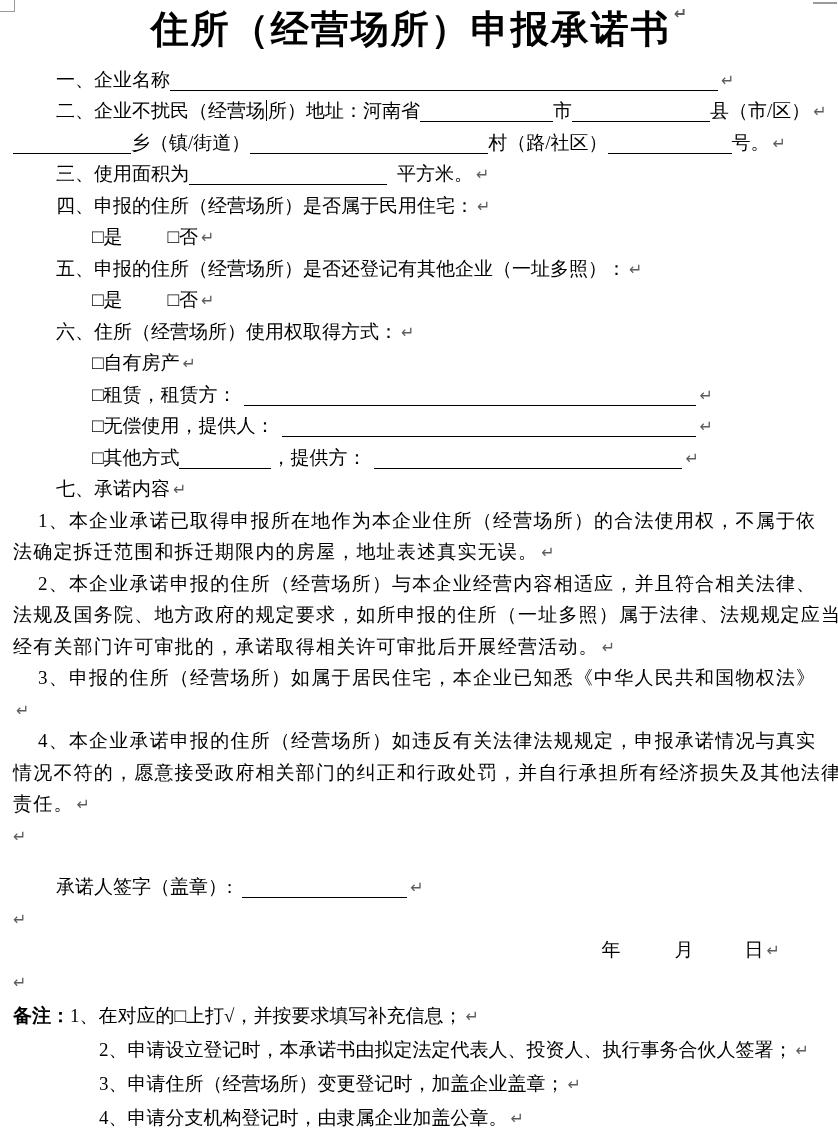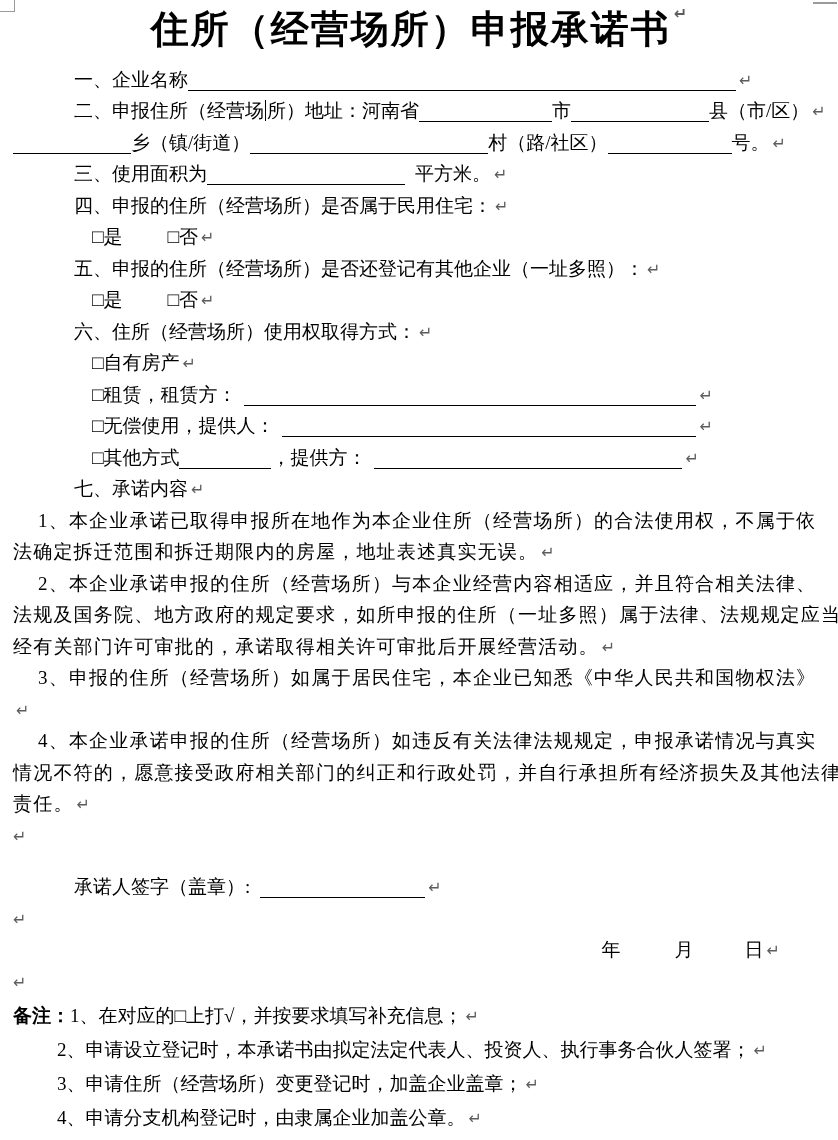--- a/index.html
+++ b/index.html
@@ -27,25 +27,25 @@
     white-space:nowrap;
   }
   .row{
     box-sizing:border-box;
     height:31.5px;
     display:flex;align-items:flex-end;
     padding-bottom:3px;
     white-space:nowrap;
     line-height:23px;
   }
-  .ind1{padding-left:74px;}   
+  .ind1{padding-left:56px;}   
   .ind2{padding-left:38px;}   
   .ind3{padding-left:92px;}   
   .ind0{padding-left:13px;}    
-  .indn{padding-left:57px;}   
+  .indn{padding-left:57px;margin-left:42px;}   
   .para{letter-spacing:1.2px;}
   .u{
     display:inline-block;height:22px;
     border-bottom:1px solid #000;
     flex:0 0 auto;
   }
   .pm{
     color:#5d5d5d;
     font-family:"DejaVu Sans",sans-serif;
     font-size:16px;line-height:20px;
@@ -78,21 +78,21 @@
     <span class="pm">↵</span>
   </h1>
 
   <div class="row ind1">
     <span>一、企业名称</span>
     <span class="u" style="width:548px"></span>
     <span class="pm">↵</span>
   </div>
 
   <div class="row ind1">
-    <span>二、申报住所（经营场</span>
+    <span>二、企业不扰民（经营场</span>
     <span class="cursor"></span>
     <span>所）地址：河南省</span>
     <span class="u" style="width:133px"></span>
     <span>市</span>
     <span class="u" style="width:138px"></span>
     <span>县（市/区）</span>
     <span class="pm">↵</span>
   </div>
 
   <div class="row ind0">

